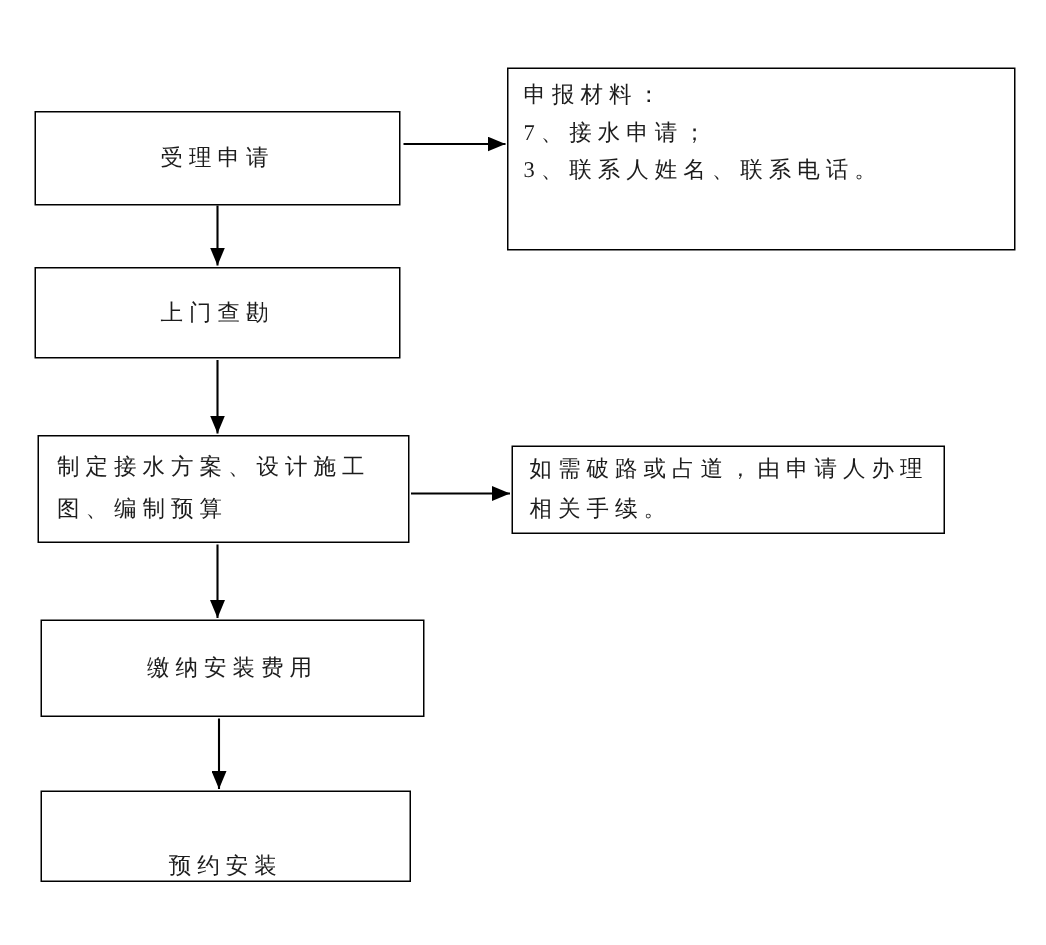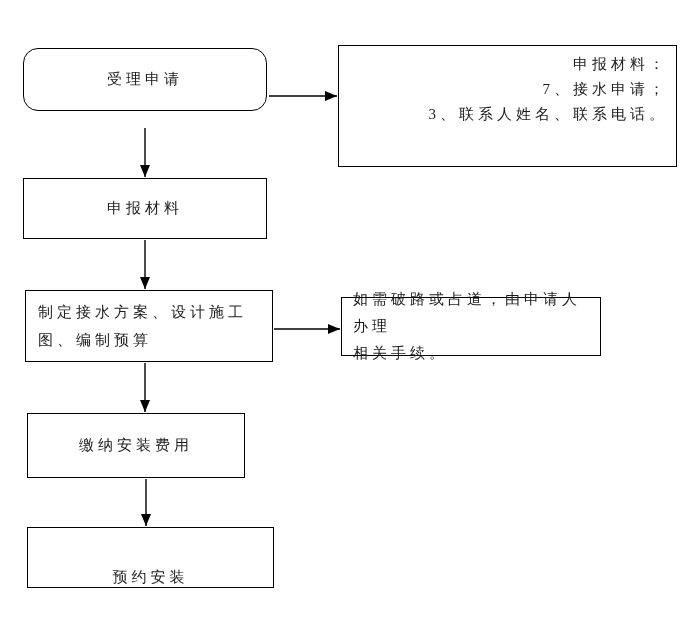--- a/index.html
+++ b/index.html
@@ -48,66 +48,66 @@
     padding: 6px 8px 0 10px;
     line-height: 25px;
   }
   .note.road {
     display: flex;
     align-items: center;
     line-height: 27px;
     padding: 0 8px 0 11px;
     white-space: pre-line;
   }
-  .note-line { white-space: pre; text-align: right; }
+  .note-line { white-space: pre; }
 </style>
 </head>
 <body>
 
 <div class="canvas">
 
   <svg class="arrows" width="697" height="630" viewBox="0 0 697 630">
     <defs>
       <marker id="ah" viewBox="0 0 12 10" markerUnits="userSpaceOnUse" markerWidth="12" markerHeight="10" refX="12" refY="5" orient="auto">
         <path d="M0,0 L12,5 L0,10 Z" fill="#000000"></path>
       </marker>
     </defs>
     <line x1="145" y1="128" x2="145" y2="177" stroke="#000000" stroke-width="1.4" marker-end="url(#ah)"></line>
     <line x1="145" y1="240" x2="145" y2="289" stroke="#000000" stroke-width="1.4" marker-end="url(#ah)"></line>
     <line x1="145" y1="363" x2="145" y2="412" stroke="#000000" stroke-width="1.4" marker-end="url(#ah)"></line>
     <line x1="146" y1="479" x2="146" y2="526" stroke="#000000" stroke-width="1.4" marker-end="url(#ah)"></line>
     <line x1="269" y1="96" x2="337" y2="96" stroke="#000000" stroke-width="1.4" marker-end="url(#ah)"></line>
     <line x1="274" y1="329" x2="340" y2="329" stroke="#000000" stroke-width="1.4" marker-end="url(#ah)"></line>
   </svg>
 
-  <div class="box" style="left:23px; top:48px; width:244px; height:63px;border-radius:15px;">
+  <div class="box" style="left:23px; top:74px; width:244px; height:63px;">
     <span>受理申请</span>
   </div>
 
   <div class="box" style="left:23px; top:178px; width:244px; height:61px;">
-    <span>申报材料</span>
+    <span>上门查勘</span>
   </div>
 
   <div class="box left" style="left:25px; top:290px; width:248px; height:72px;">
     <span>制定接水方案、设计施工
 图、编制预算</span>
   </div>
 
-  <div class="box" style="left:27px; top:413px; width:218px; height:65px;">
+  <div class="box" style="left:27px; top:413px; width:256px; height:65px;">
     <span>缴纳安装费用</span>
   </div>
 
   <div class="box" style="left:27px; top:527px; width:247px; height:61px;align-items:flex-end;">
     <span>预约安装</span>
   </div>
 
   <div class="note materials" style="left:338px; top:45px; width:339px; height:122px;">
     <div class="note-line">申报材料：</div>
     <div class="note-line">7、接水申请；</div>
     <div class="note-line">3、联系人姓名、联系电话。</div>
   </div>
 
-  <div class="note road" style="left:341px; top:297px; width:260px; height:59px;">
+  <div class="note road" style="left:341px; top:297px; width:289px; height:59px;">
     <span>如需破路或占道，由申请人办理
 相关手续。</span>
   </div>
 
 </div>
 
 </body></html>

